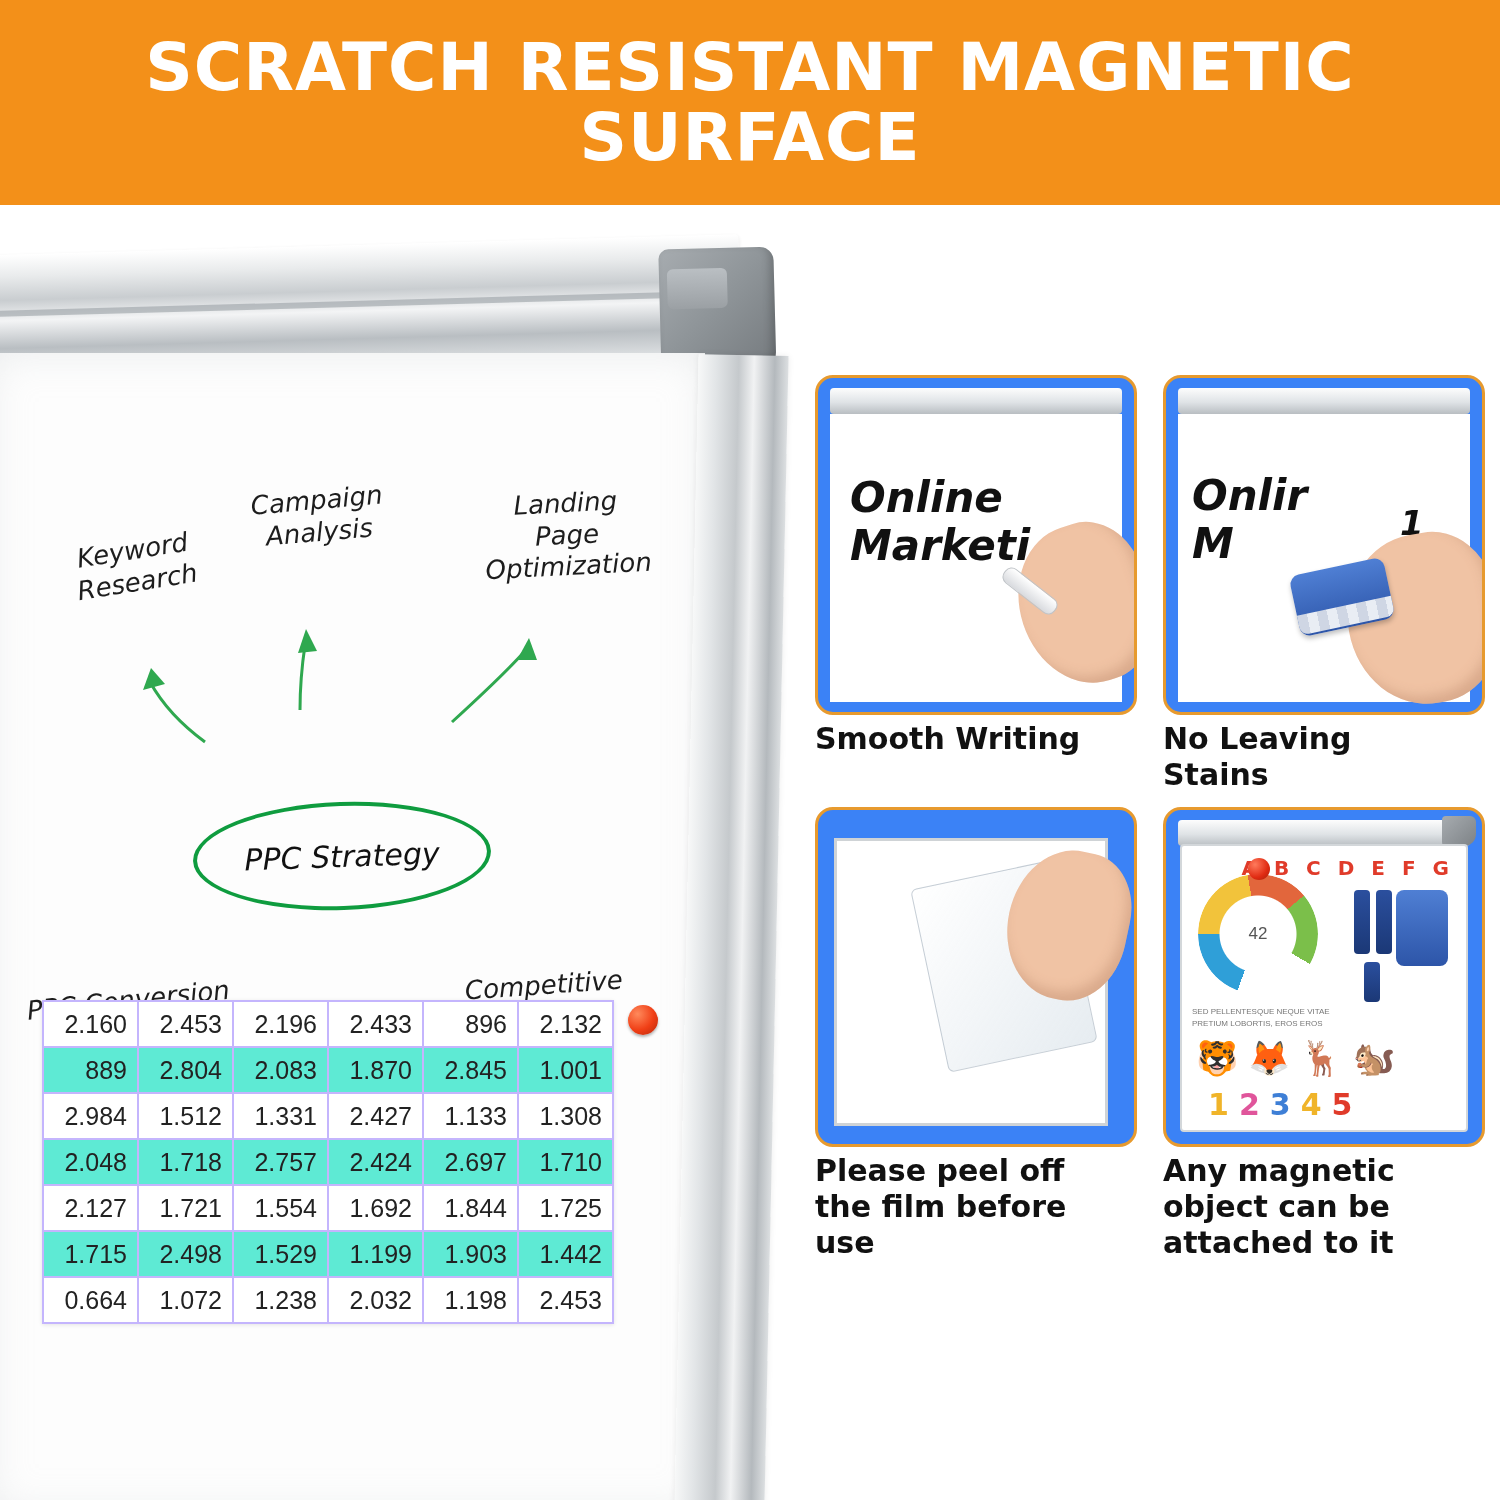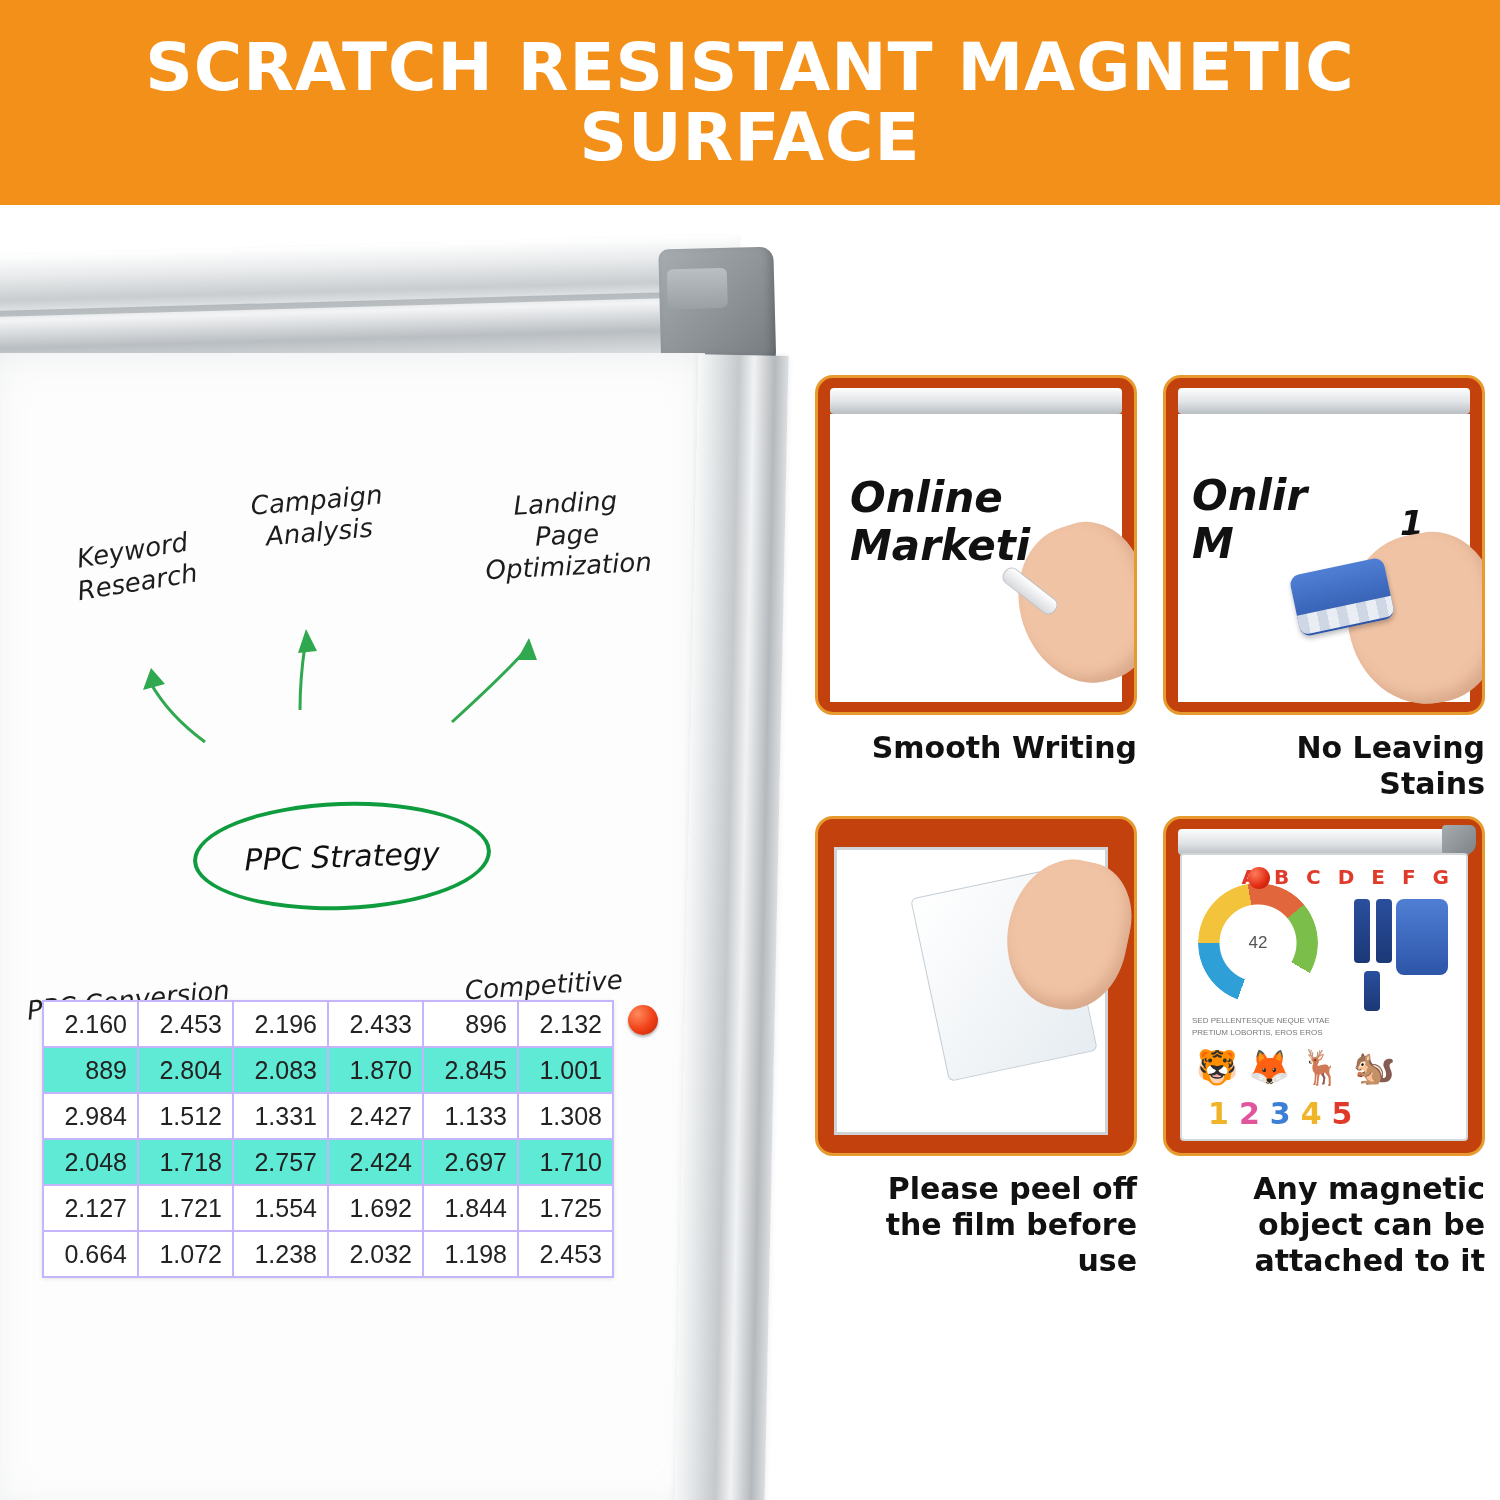--- a/index.html
+++ b/index.html
@@ -178,28 +178,28 @@
     display: grid;
     grid-template-columns: 322px 322px;
     grid-column-gap: 26px;
     grid-row-gap: 14px;
   }
   .cell { width: 322px; }
   .cell-photo {
     width: 322px; height: 340px;
     border: 3px solid #E79A2E;
     border-radius: 18px;
-    background: #c2410c;
+    background: #3b82f6;
     position: relative;
     overflow: hidden;
     box-sizing: border-box;
   }
   .cell-caption {
-    margin-top: 15px;
-    text-align: right;
+    margin-top: 6px;
+    text-align: left;
     font-size: 30px;
     font-weight: bold;
     color: #111;
     line-height: 1.2;
     font-family: "DejaVu Sans", sans-serif;
     white-space: pre-line;
   }
 
   
   .mini-frame-top {
@@ -430,20 +430,28 @@
             <td>2.697</td>
             <td>1.710</td>
           </tr>
         <tr>
             <td>2.127</td>
             <td>1.721</td>
             <td>1.554</td>
             <td>1.692</td>
             <td>1.844</td>
             <td>1.725</td>
+          </tr>
+        <tr class="alt">
+            <td>1.715</td>
+            <td>2.498</td>
+            <td>1.529</td>
+            <td>1.199</td>
+            <td>1.903</td>
+            <td>1.442</td>
           </tr>
         <tr>
             <td>0.664</td>
             <td>1.072</td>
             <td>1.238</td>
             <td>2.032</td>
             <td>1.198</td>
             <td>2.453</td>
           </tr>
       </tbody>

